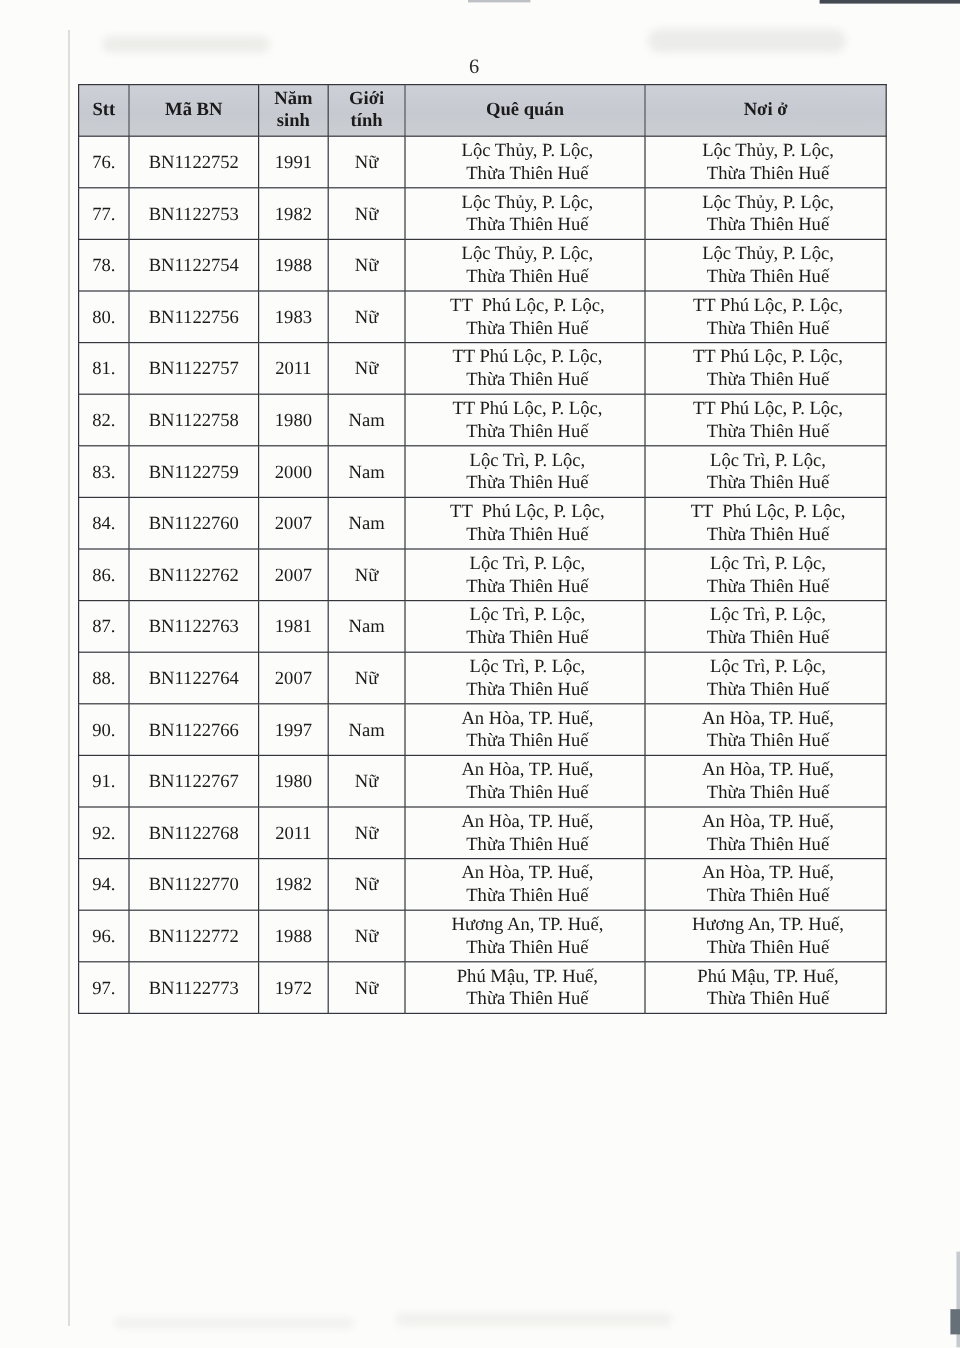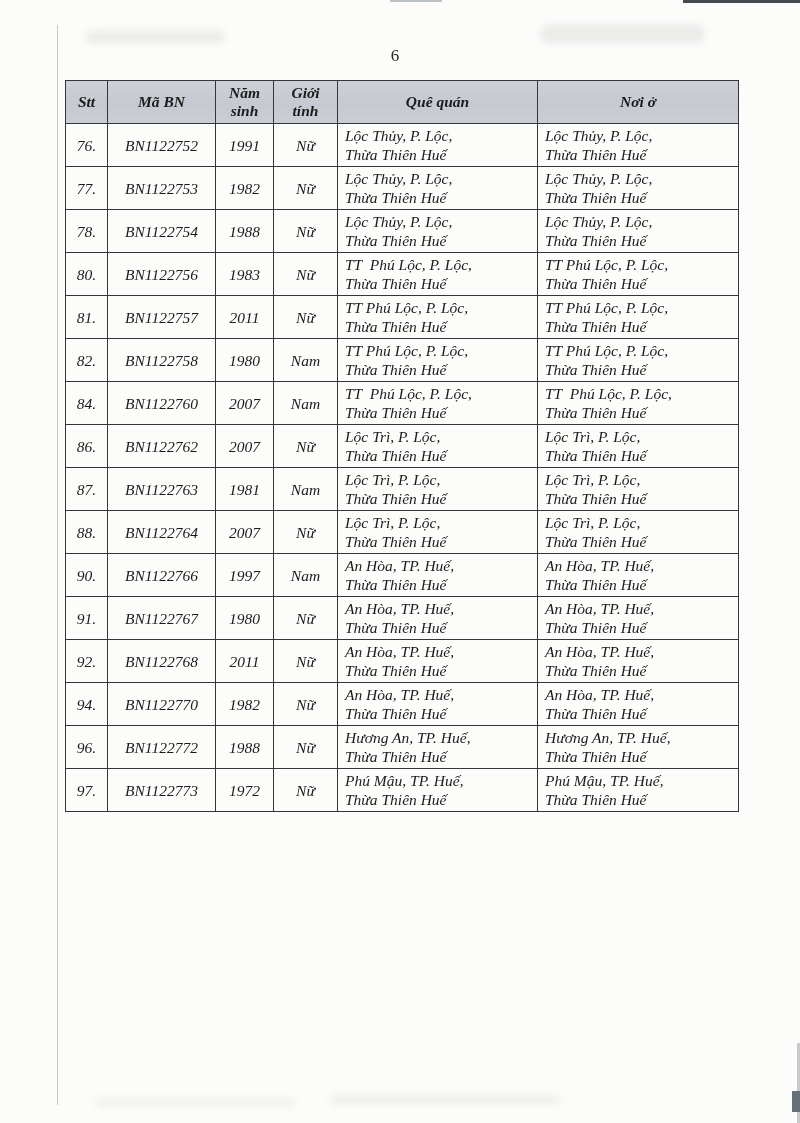--- a/index.html
+++ b/index.html
@@ -24,25 +24,24 @@
     top: 46px;
     left: 0;
     right: 10px;
     text-align: center;
     font-size: 17px;
     color: #2a2a2a;
   }
   table.doc-table {
     position: absolute;
     left: 65px;
-    top: 80px;
+    top: 70px;
     width: 673px;
     border-collapse: collapse;
     table-layout: fixed;
-    font-style: italic;
   }
   .doc-table th, .doc-table td {
     border: 1.6px solid var(--border, #33363c);
     vertical-align: middle;
     overflow: hidden;
   }
   .doc-table th {
     background: var(--header-bg, #c9ccd2);
     background-image: linear-gradient(180deg, #cdd0d6 0%, #c6c9cf 55%, #cbced3 100%);
     font-weight: bold;
@@ -54,21 +53,21 @@
     height: 38px;
   }
   .doc-table td {
     font-size: 15.5px;
     height: 40px;
     padding: 1px 2px;
     text-align: center;
     line-height: 19px;
   }
   .doc-table td.addr {
-    text-align: left;
+    text-align: center;
     padding-left: 7px;
     padding-right: 3px;
     white-space: pre-wrap;
     line-height: 19.5px;
   }
   
   .artifact { position: absolute; pointer-events: none; }
   .a-top-dark    { left: 683px; top: 0; width: 117px; height: 3px; background: #444a51; }
   .a-top-faint   { left: 390px; top: 0; width: 52px;  height: 2px; background: #bcc1c6; }
   .a-left-line   { left: 57px;  top: 25px; width: 1px; height: 1080px; background: #c9c9c5; }
@@ -163,20 +162,30 @@
           <td>82.</td>
           <td>BN1122758</td>
           <td>1980</td>
           <td>Nam</td>
           <td class="addr">TT Phú Lộc, P. Lộc,
 Thừa Thiên Huế</td>
           <td class="addr">TT Phú Lộc, P. Lộc,
 Thừa Thiên Huế</td>
         </tr>
         <tr>
+          <td>83.</td>
+          <td>BN1122759</td>
+          <td>2000</td>
+          <td>Nam</td>
+          <td class="addr">Lộc Trì, P. Lộc,
+Thừa Thiên Huế</td>
+          <td class="addr">Lộc Trì, P. Lộc,
+Thừa Thiên Huế</td>
+        </tr>
+        <tr>
           <td>84.</td>
           <td>BN1122760</td>
           <td>2007</td>
           <td>Nam</td>
           <td class="addr">TT  Phú Lộc, P. Lộc,
 Thừa Thiên Huế</td>
           <td class="addr">TT  Phú Lộc, P. Lộc,
 Thừa Thiên Huế</td>
         </tr>
         <tr>

